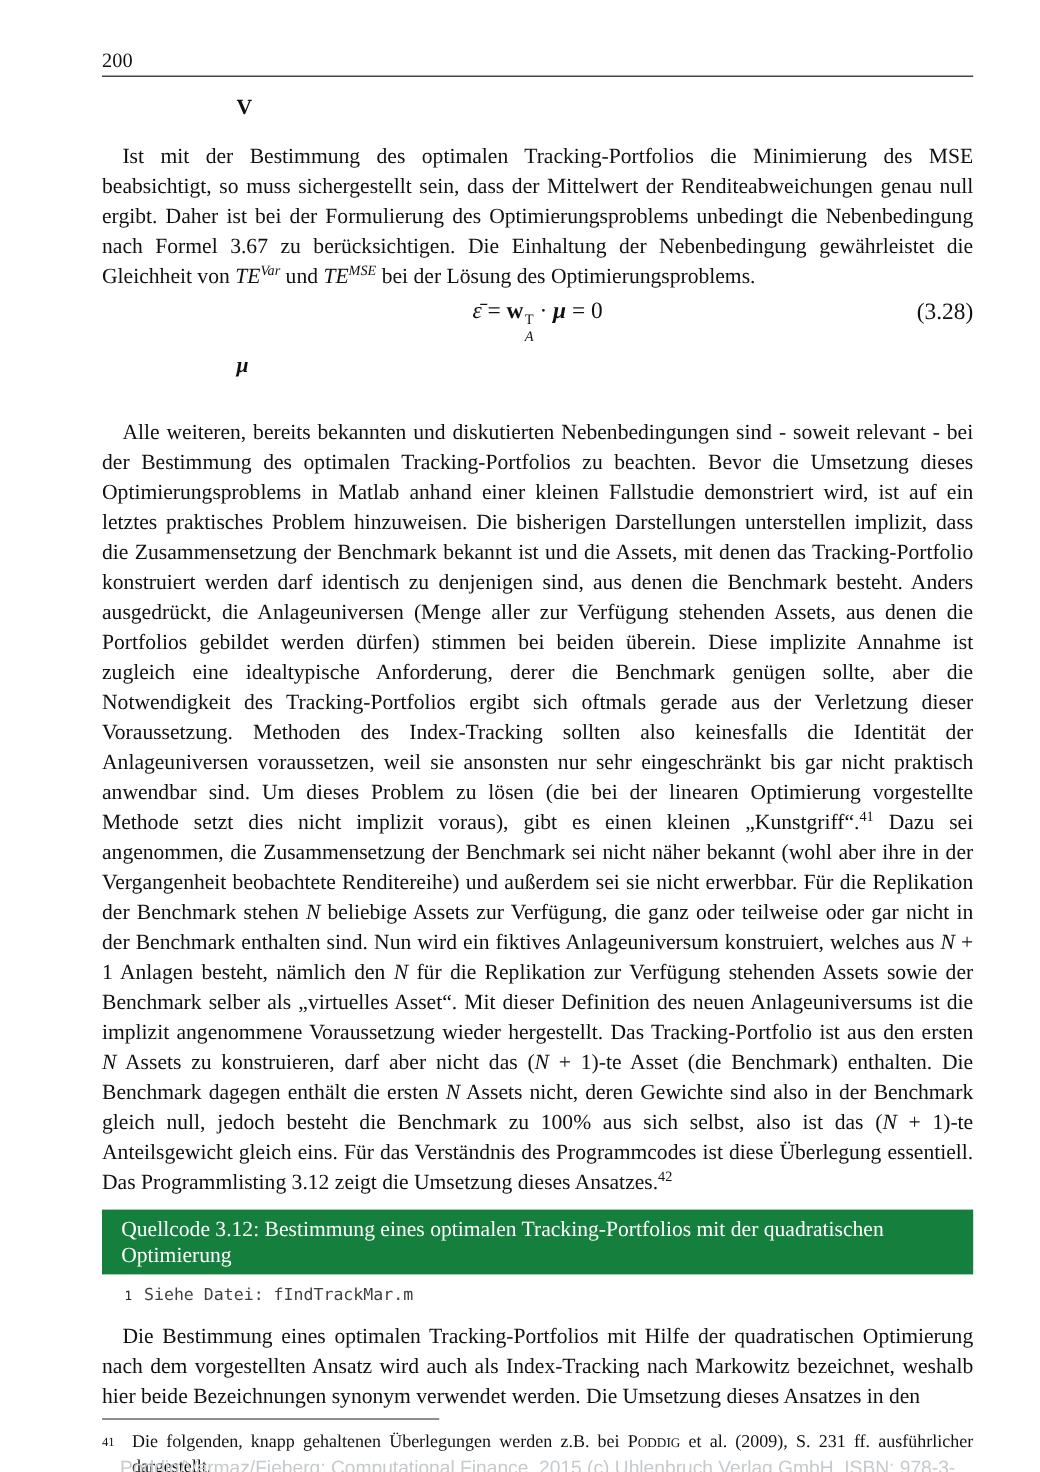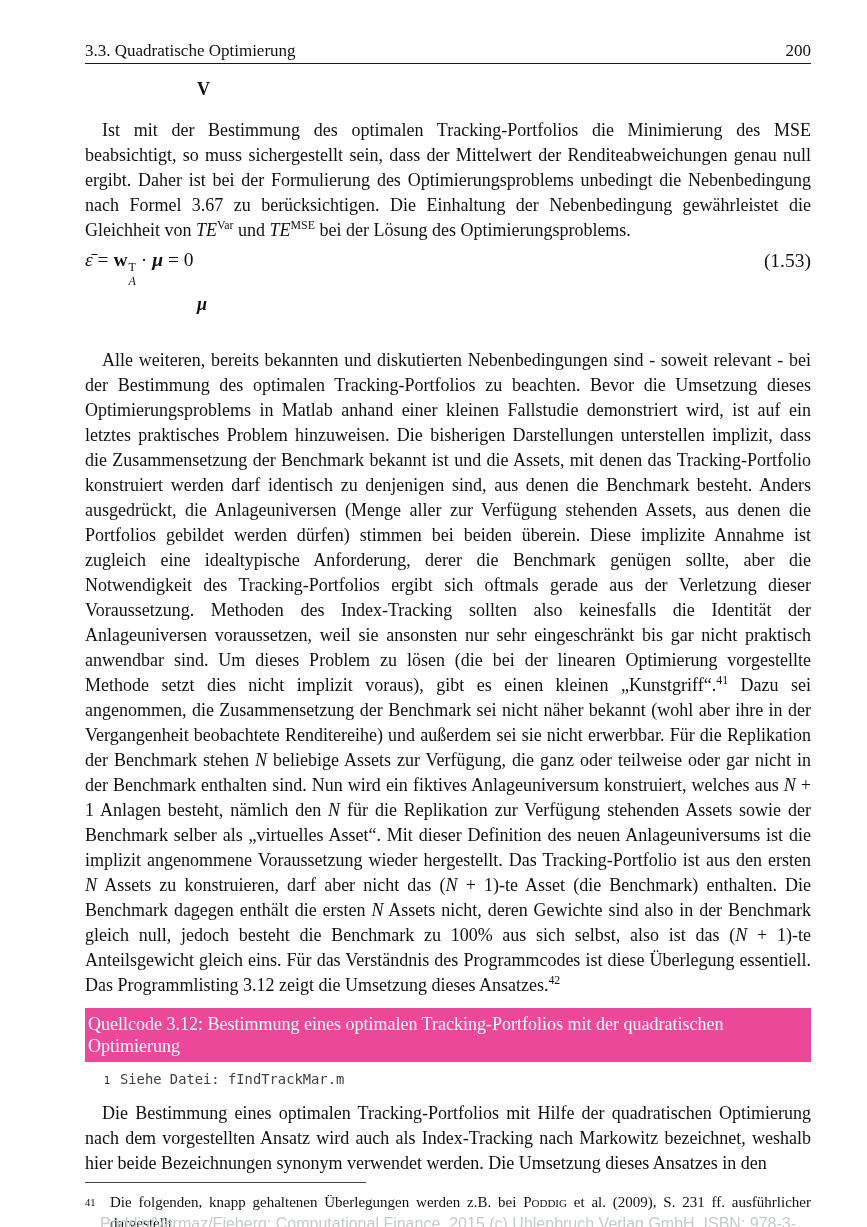--- a/index.html
+++ b/index.html
@@ -57,53 +57,53 @@
 
   
   .formula-row {
     position: relative;
     margin-top: 6px;
     height: 30px;
     font-size: 19.5px;
   }
   .formula-math {
     position: absolute; left: 0; right: 0;
-    text-align: left;
+    text-align: center;
   }
   .formula-number {
     position: absolute; right: 0; top: 1px;
   }
   .supsub {
     display: inline-flex;
     flex-direction: column;
     vertical-align: -0.45em;
     font-size: 62%;
     line-height: 1.1;
     margin-left: 1px;
   }
   .supsub .ss-sub { font-style: italic; }
 
   
   .seg-i  { font-style: italic; }
   .seg-b  { font-weight: bold; }
   .seg-bi { font-weight: bold; font-style: italic; }
   .seg-sup  { font-size: 66%; vertical-align: super; line-height: 0; }
-  .seg-isup { font-size: 66%; vertical-align: super; line-height: 0; }
+  .seg-isup { font-size: 66%; vertical-align: super; line-height: 0; font-style: italic; }
   .seg-sub  { font-size: 66%; vertical-align: sub; line-height: 0; }
   .seg-isub { font-size: 66%; vertical-align: sub; line-height: 0; font-style: italic; }
   .seg-sc   { font-variant: small-caps; }
 
   
   .listing-caption {
     margin-top: 10px;
-    background: #ec4899;
+    background: #15803d;
     color: #ffffff;
     font-size: 18px;
     line-height: 22px;
-    padding: 5px 9px 5px 3px;
+    padding: 5px 9px 5px 16px;
   }
 
   
   .code-listing { margin-top: 9px; }
   .code-line {
     display: flex;
     align-items: baseline;
     padding-left: 13px;
     font-family: "DejaVu Sans Mono", "Liberation Mono", monospace;
   }
@@ -149,39 +149,38 @@
     color: #c6cacd;
     margin-top: 27px;
   }
 </style>
 </head>
 <body>
 
 <div class="page-col">
 
   <div class="running-head">
-    <span>3.3. Quadratische Optimierung</span>
     <span>200</span>
   </div>
   <div class="head-rule"></div>
 
   <div class="def-row">
     <span class="def-term bold">V</span>
   </div>
 
   <p class="body-par par-1">Ist mit der Bestimmung des optimalen Tracking-Portfolios die Minimierung des MSE beabsichtigt, so muss sichergestellt sein, dass der Mittelwert der Renditeabweichungen genau null ergibt. Daher ist bei der Formulierung des Optimierungsproblems unbedingt die Nebenbedingung nach Formel 3.67 zu berücksichtigen. Die Einhaltung der Nebenbedingung gewährleistet die Gleichheit von <span class="seg-i">TE</span><span class="seg-isup">Var</span> und <span class="seg-i">TE</span><span class="seg-isup">MSE</span> bei der Lösung des Optimierungsproblems.</p>
 
   <div class="formula-row">
     <span class="formula-math">
       <span class="seg-i">ε̄</span><span> = </span><span class="seg-b">w</span><span class="supsub">
           <span class="ss-sup">T</span>
           <span class="ss-sub">A</span>
         </span><span> · </span><span class="seg-bi">μ</span><span> = 0</span>
     </span>
-    <span class="formula-number">(1.53)</span>
+    <span class="formula-number">(3.28)</span>
   </div>
 
   <div class="def-row">
     <span class="def-term bolditalic">μ</span>
   </div>
 
   <p class="body-par par-2">Alle weiteren, bereits bekannten und diskutierten Nebenbedingungen sind - soweit relevant - bei der Bestimmung des optimalen Tracking-Portfolios zu beachten. Bevor die Umsetzung dieses Optimierungsproblems in Matlab anhand einer kleinen Fallstudie demonstriert wird, ist auf ein letztes praktisches Problem hinzuweisen. Die bisherigen Darstellungen unterstellen implizit, dass die Zusammensetzung der Benchmark bekannt ist und die Assets, mit denen das Tracking-Portfolio konstruiert werden darf identisch zu denjenigen sind, aus denen die Benchmark besteht. Anders ausgedrückt, die Anlageuniversen (Menge aller zur Verfügung stehenden Assets, aus denen die Portfolios gebildet werden dürfen) stimmen bei beiden überein. Diese implizite Annahme ist zugleich eine idealtypische Anforderung, derer die Benchmark genügen sollte, aber die Notwendigkeit des Tracking-Portfolios ergibt sich oftmals gerade aus der Verletzung dieser Voraussetzung. Methoden des Index-Tracking sollten also keinesfalls die Identität der Anlageuniversen voraussetzen, weil sie ansonsten nur sehr eingeschränkt bis gar nicht praktisch anwendbar sind. Um dieses Problem zu lösen (die bei der linearen Optimierung vorgestellte Methode setzt dies nicht implizit voraus), gibt es einen kleinen „Kunstgriff“.<span class="seg-sup">41</span> Dazu sei angenommen, die Zusammensetzung der Benchmark sei nicht näher bekannt (wohl aber ihre in der Vergangenheit beobachtete Renditereihe) und außerdem sei sie nicht erwerbbar. Für die Replikation der Benchmark stehen <span class="seg-i">N</span> beliebige Assets zur Verfügung, die ganz oder teilweise oder gar nicht in der Benchmark enthalten sind. Nun wird ein fiktives Anlageuniversum konstruiert, welches aus <span class="seg-i">N</span> + 1 Anlagen besteht, nämlich den <span class="seg-i">N</span> für die Replikation zur Verfügung stehenden Assets sowie der Benchmark selber als „virtuelles Asset“. Mit dieser Definition des neuen Anlageuniversums ist die implizit angenommene Voraussetzung wieder hergestellt. Das Tracking-Portfolio ist aus den ersten <span class="seg-i">N</span> Assets zu konstruieren, darf aber nicht das (<span class="seg-i">N</span> + 1)-te Asset (die Benchmark) enthalten. Die Benchmark dagegen enthält die ersten <span class="seg-i">N</span> Assets nicht, deren Gewichte sind also in der Benchmark gleich null, jedoch besteht die Benchmark zu 100% aus sich selbst, also ist das (<span class="seg-i">N</span> + 1)-te Anteilsgewicht gleich eins. Für das Verständnis des Programmcodes ist diese Überlegung essentiell. Das Programmlisting 3.12 zeigt die Umsetzung dieses Ansatzes.<span class="seg-sup">42</span></p>
 
   <div class="listing-caption">
     <span>Quellcode 3.12: Bestimmung eines optimalen Tracking-Portfolios mit der quadratischen Optimierung</span>

